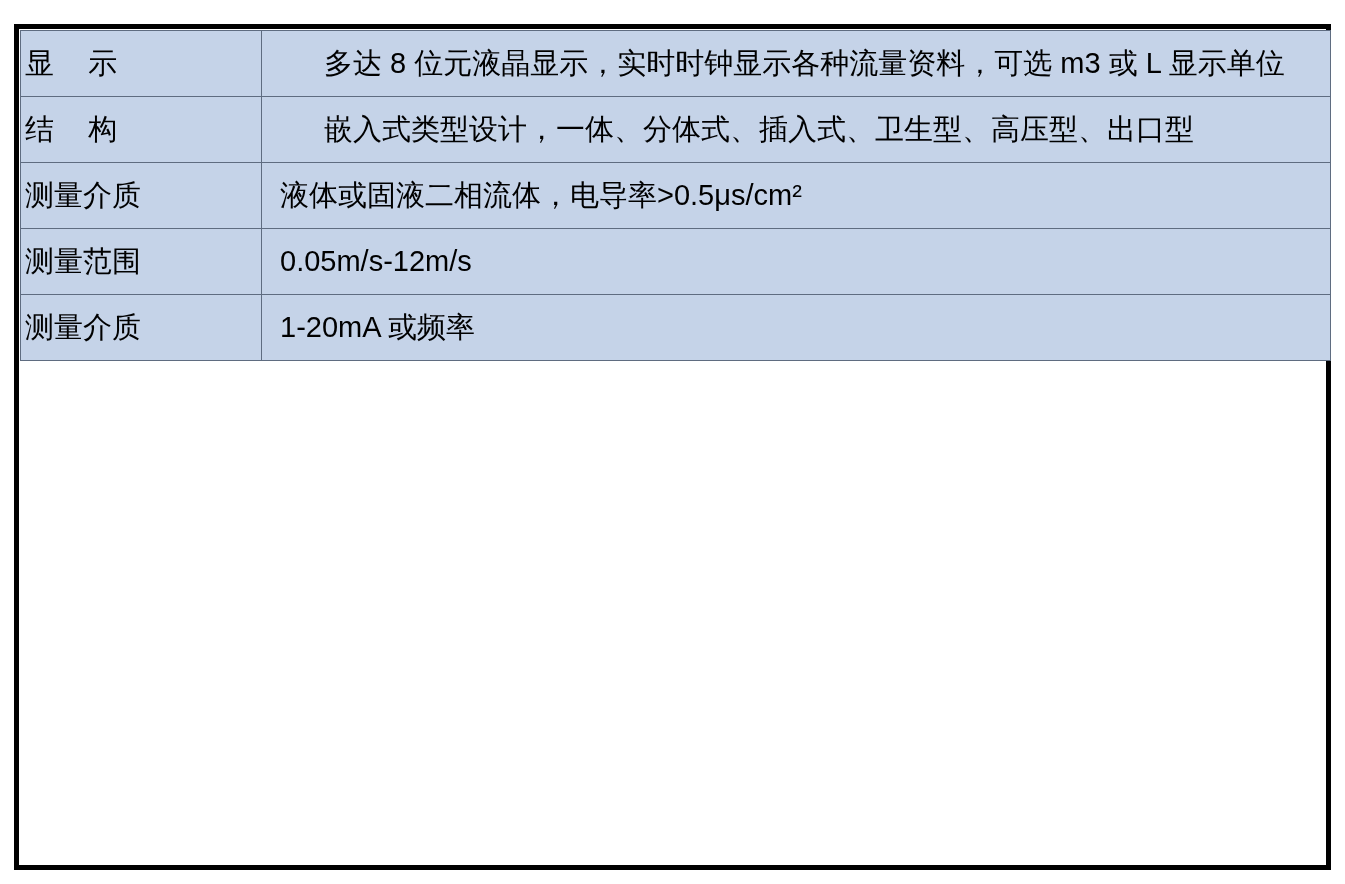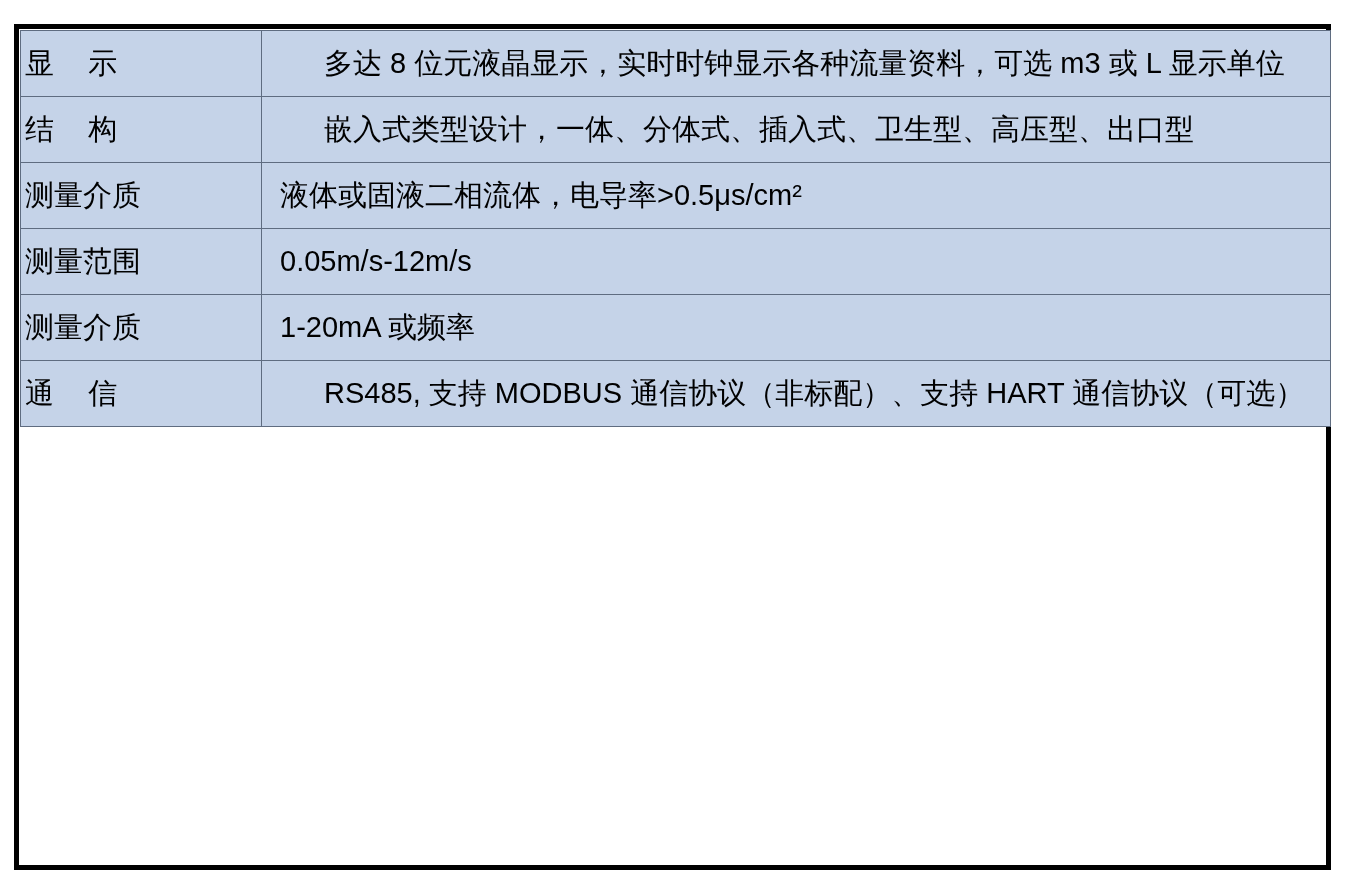--- a/index.html
+++ b/index.html
@@ -93,19 +93,15 @@
         <td class="value">液体或固液二相流体，电导率&gt;0.5μs/cm²</td>
       </tr>
       <tr>
         <td class="label">测量范围</td>
         <td class="value mono">0.05m/s-12m/s</td>
       </tr>
       <tr>
         <td class="label">测量介质</td>
         <td class="value">1-20mA 或频率</td>
       </tr>
-      <tr>
-        <td class="label label-wide">通  信</td>
-        <td class="value indent-first">RS485, 支持 MODBUS 通信协议（非标配）、支持 HART 通信协议（可选）</td>
-      </tr>
     </tbody>
   </table>
 </div>
 
 </body></html>

